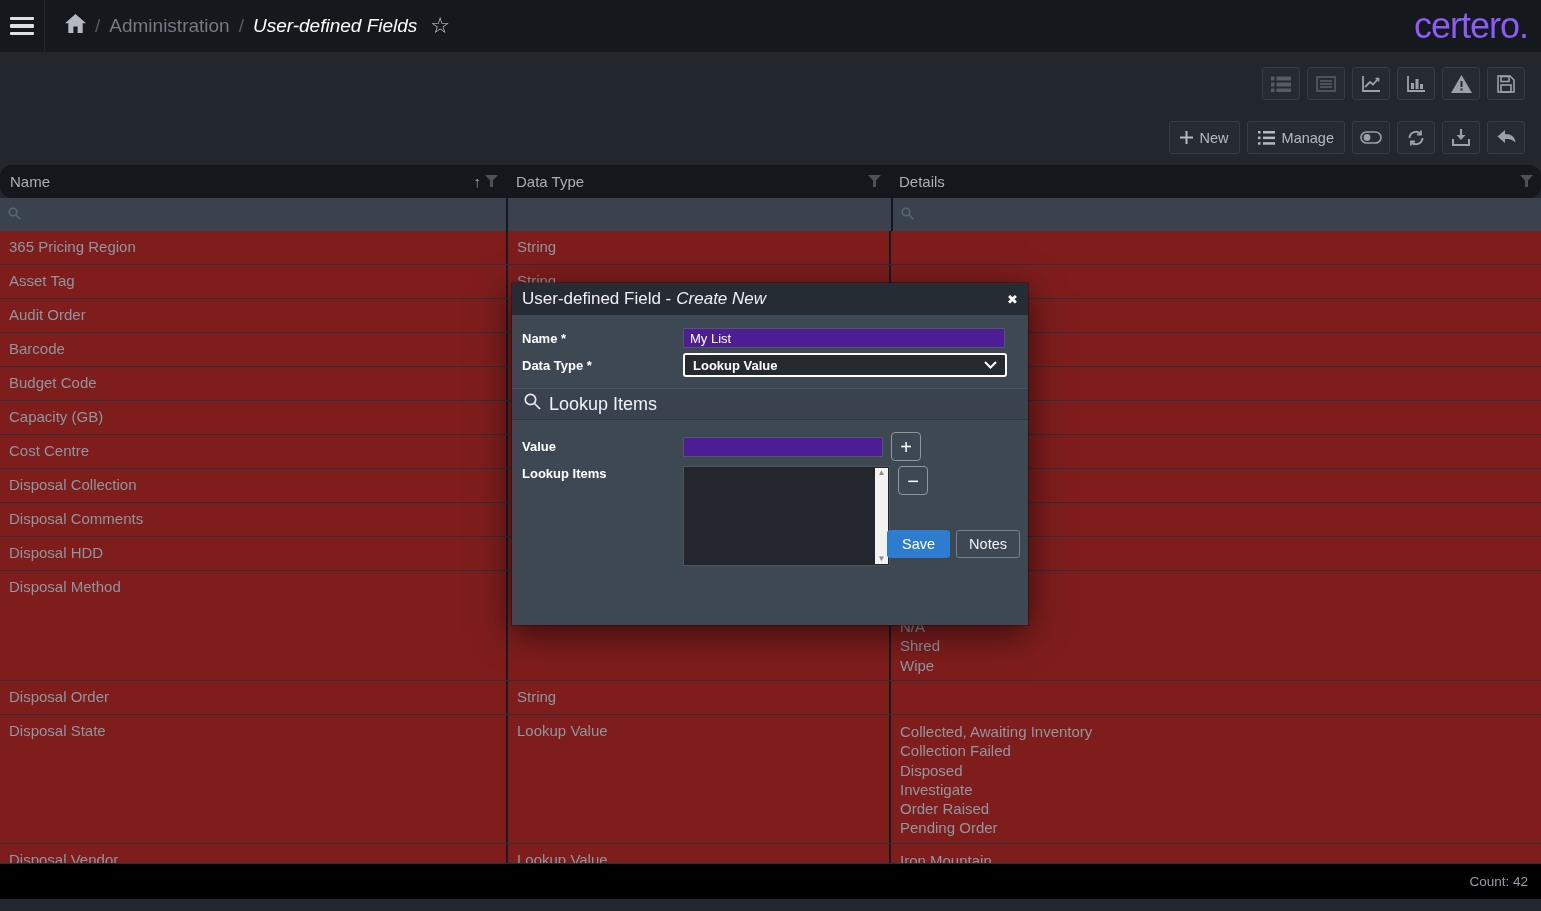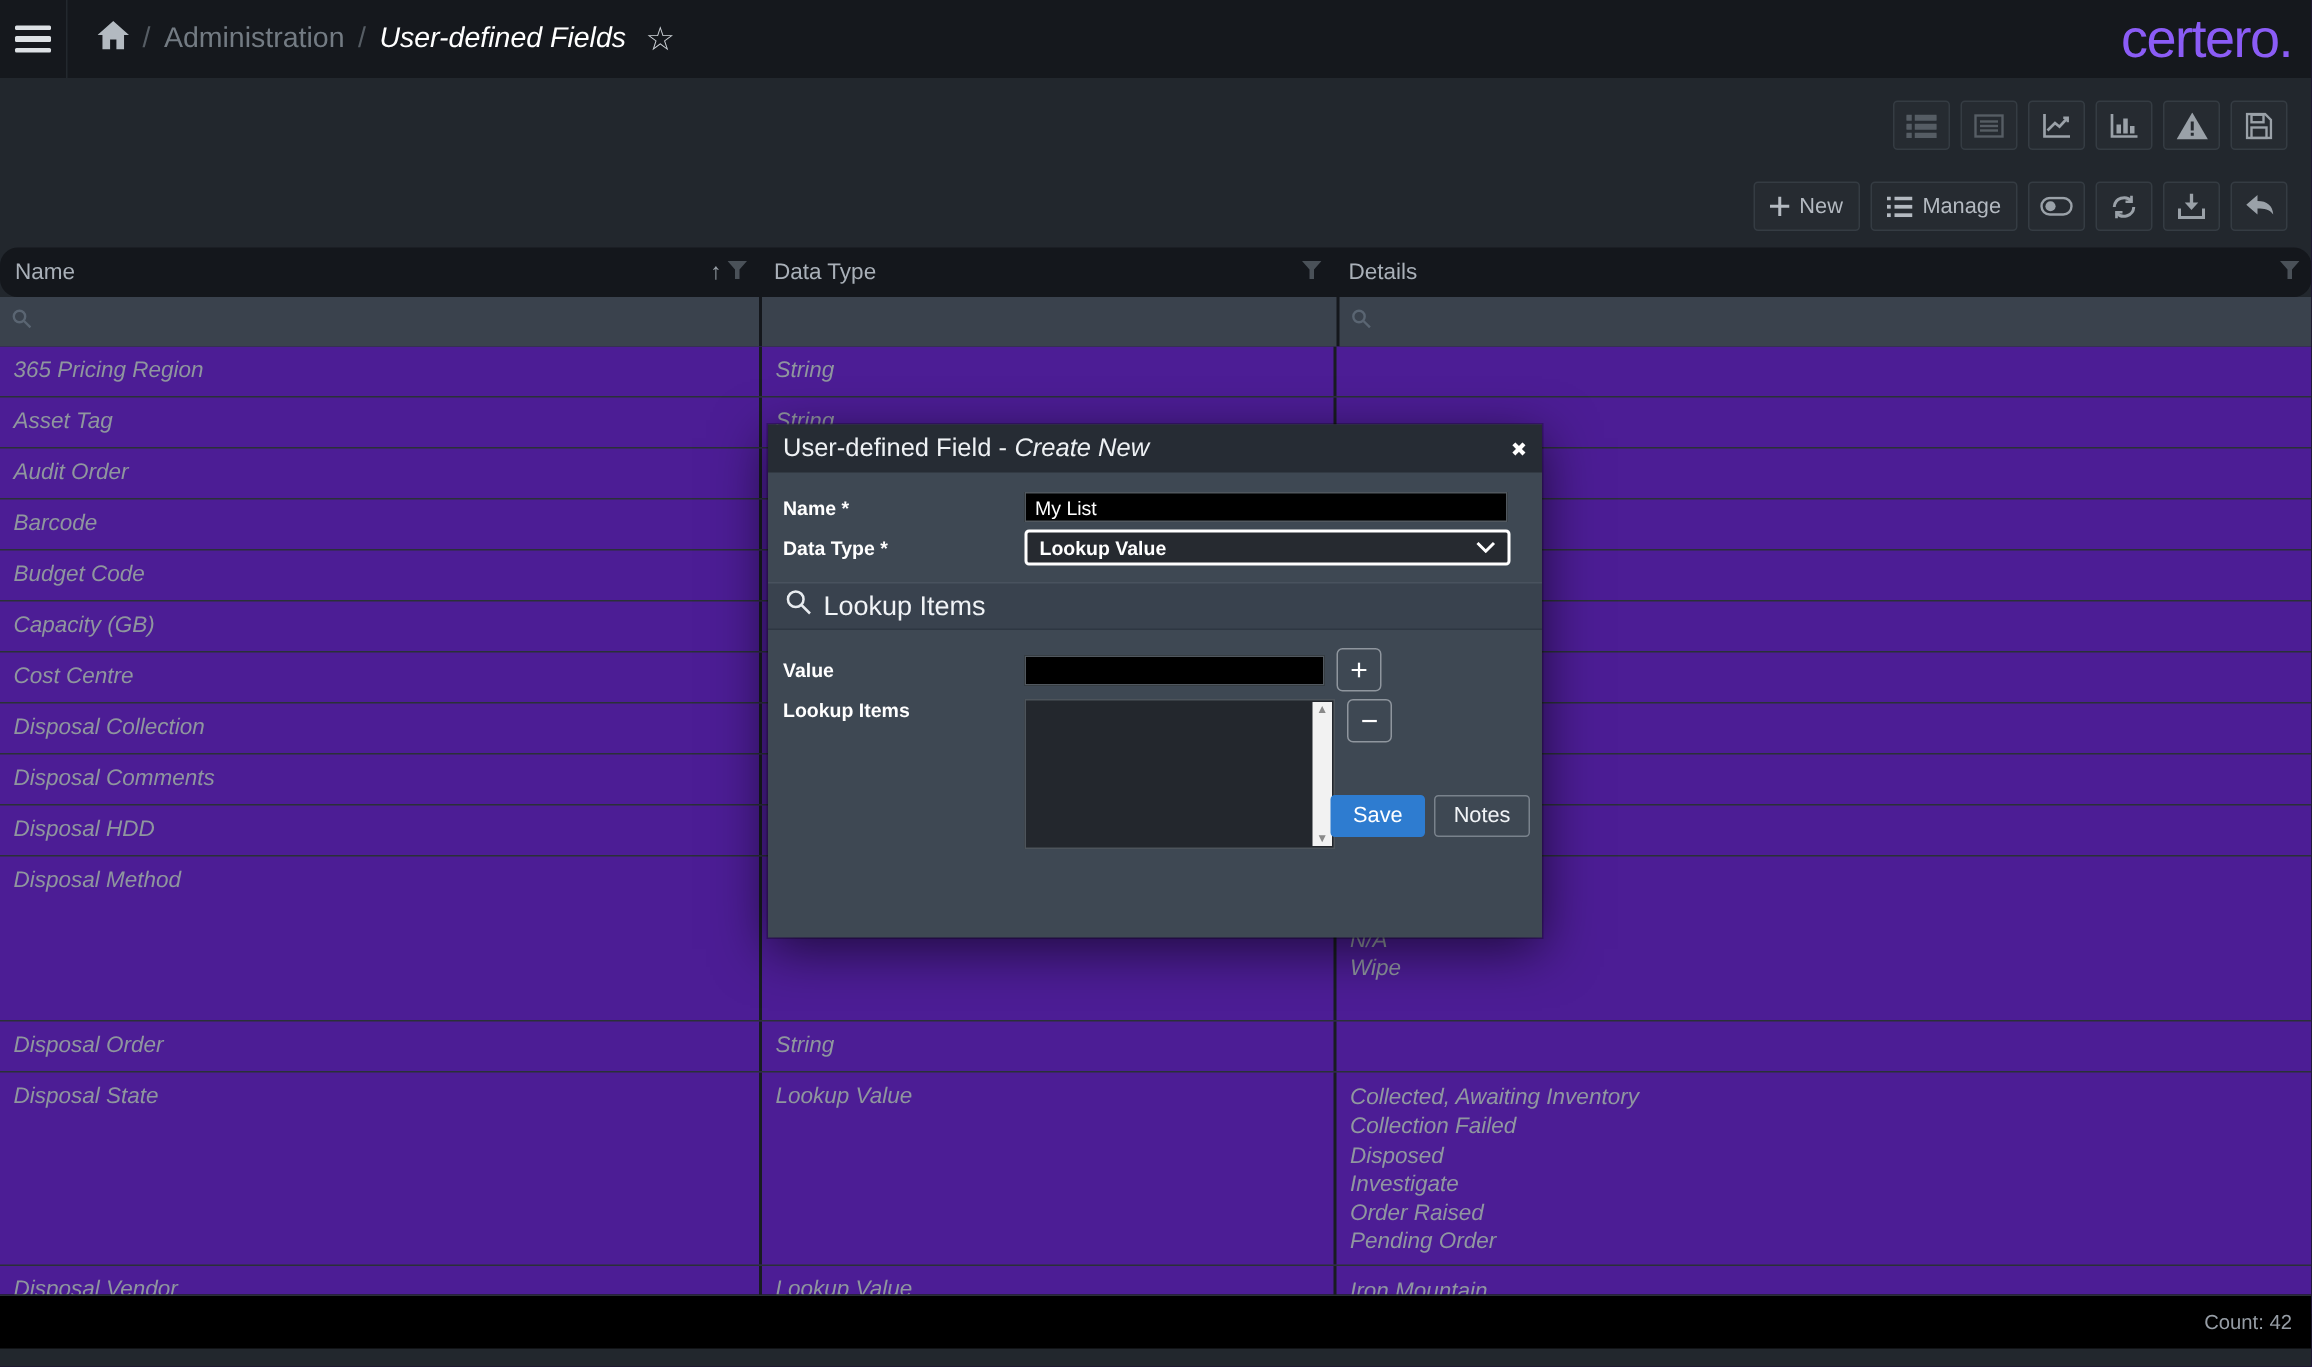--- a/index.html
+++ b/index.html
@@ -30,40 +30,40 @@
 
   
   .ghead { margin-top:11px; height:33px; background:#14171c; display:grid; grid-template-columns:506px 383px 1fr;border-radius:12px; }
   .ghead .hc { display:flex; align-items:center; padding:0 8px 0 10px; color:#a9b0b8; font-size:15px; }
   .ghead .hc .sp { margin-left:auto; display:flex; align-items:center; gap:4px; }
   .sort-up { color:#9aa1a8; font-size:15px; }
   .filters { height:33px; display:grid; grid-template-columns:506px 383px 1fr; gap:2px; background:#14171c; }
   .fcell { background:#3a424d; display:flex; align-items:center; padding:0 8px; gap:6px; }
   .fcell input { flex:1; background:transparent; border:none; outline:none; color:#d7dbe0; font-size:14px; font-family:inherit; }
 
-  .rows { height:645px; overflow:hidden; background:#4c1d95;font-style:italic; }
+  .rows { height:645px; overflow:hidden; background:#7f1d1d; }
   .trow { display:grid; grid-template-columns:506px 383px 1fr; height:34px; border-bottom:1px solid #2a3138; cursor:pointer; }
   .cell { padding:7px 9px; font-size:15px; color:#8f969e; overflow:hidden; }
   .c-type, .c-details { border-left:2px solid #181c21; }
   .c-details div { line-height:19.3px; color:#9097a0; }
 
   
   .footer { position:absolute; left:0; bottom:12px; width:100%; height:36px; background:#000000; border-top:1px solid #2a3037;
             display:flex; align-items:center; justify-content:flex-end; padding:0 13px; color:#969da5; font-size:13.5px; }
 
   
   .modal { position:absolute; left:512px; top:283px; width:516px; height:342px; background:#3e4853; z-index:20;
            box-shadow:0 8px 34px rgba(0,0,0,.6), 0 0 0 1px rgba(0,0,0,.25); }
   .m-head { height:29px; background:#262c34; display:flex; align-items:center; padding:16px 10px; color:#eef1f4; font-size:17px; }
   .m-title-em { font-style:italic; margin-left:5px; }
   .m-close { margin-left:auto; color:#fff; font-size:13px; cursor:pointer; }
   .m-body { position:relative; height:248px; padding:8px 10px 0; }
   .m-row { display:flex; align-items:center; margin-top:5px; }
   .m-label { width:161px; color:#ffffff; font-size:13px; font-weight:bold; flex:none; }
-  .m-input { width:322px; height:20px; background:#000000; border:1px solid #51585f; color:#fff; font-size:13px; padding:0 6px; font-family:inherit; outline:none; }
+  .m-input { width:322px; height:20px; background:#4c1d95; border:1px solid #51585f; color:#fff; font-size:13px; padding:0 6px; font-family:inherit; outline:none; }
   .m-select { width:324px; height:24px; background:#262a30; border:2px solid #ffffff; border-radius:3px; display:flex; align-items:center;
               padding:0 8px; color:#fff; font-size:13px; font-weight:bold; cursor:pointer; }
   .m-select svg { margin-left:auto; }
   .m-section { margin:11px -10px 0; background:#39424e; border-top:1px solid #49525e; border-bottom:1px solid #2e3742;
                padding:4px 12px; display:flex; align-items:center; gap:8px; color:#f0f3f6; font-size:18px; }
   .v-row { margin-top:12px; }
   .m-input.short { width:200px; }
   .sq-btn { width:30px; height:29px; margin-left:8px; border:1px solid #8f969e; border-radius:4px; background:transparent;
             color:#fff; font-size:20px; line-height:1; display:flex; align-items:center; justify-content:center; cursor:pointer; flex:none; }
   .lk-row { align-items:flex-start; }
@@ -320,20 +320,21 @@
       <div class="cell c-name">Disposal HDD</div>
       <div class="cell c-type"></div>
       <div class="cell c-details"></div>
     </div>
 
     <div class="trow" style="height: 110px;">
       <div class="cell c-name">Disposal Method</div>
       <div class="cell c-type"></div>
       <div class="cell c-details" style="padding-top: 46px;">
           <div>N/A</div>
+          <div>Shred</div>
           <div>Wipe</div>
         </div>
     </div>
 
     <div class="trow">
       <div class="cell c-name">Disposal Order</div>
       <div class="cell c-type">String</div>
       <div class="cell c-details"></div>
     </div>
 

